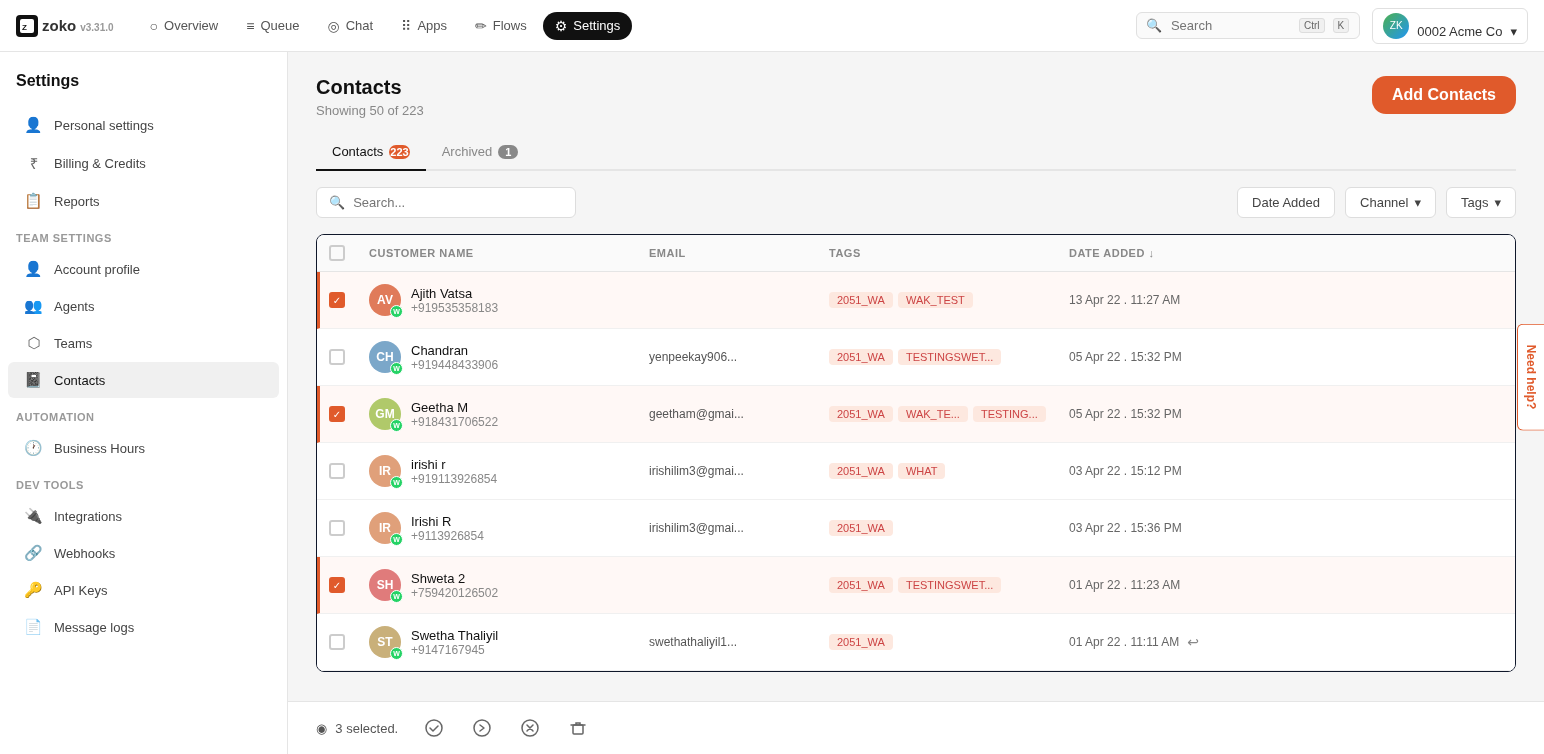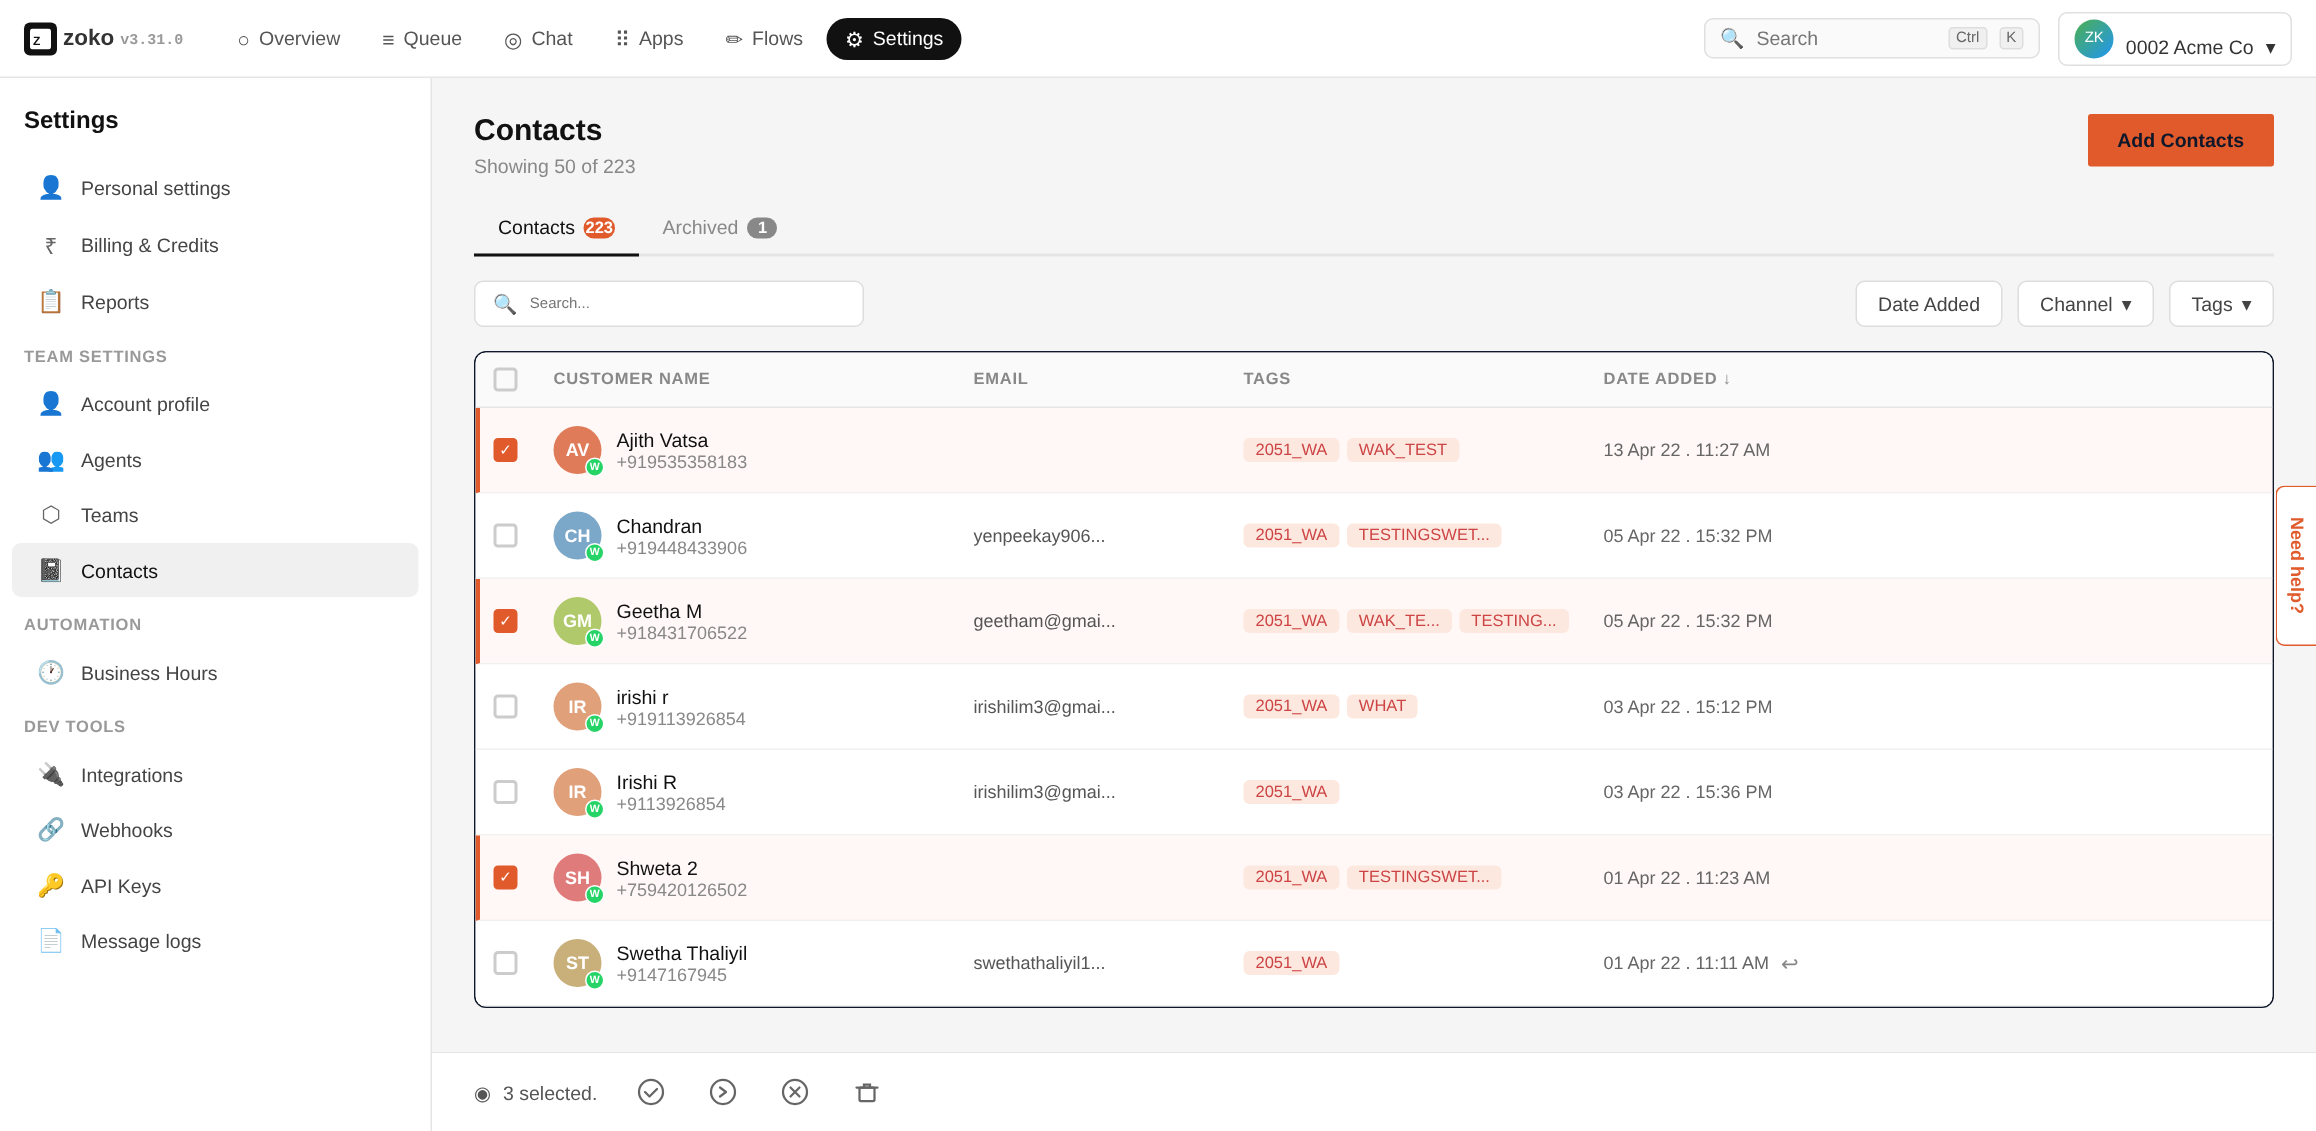--- a/index.html
+++ b/index.html
@@ -7,21 +7,21 @@
 
     
     .topnav {
       display: flex; align-items: center; background: #fff;
       height: 52px; border-bottom: 1px solid #e5e5e5; padding: 0 16px;
       position: fixed; top: 0; left: 0; right: 0; z-index: 100;
     }
     .topnav-logo { display: flex; align-items: center; gap: 4px; font-weight: 700; font-size: 15px; margin-right: 24px; }
     .topnav-logo-icon { width: 22px; height: 22px; background: #111; border-radius: 4px; display: flex; align-items: center; justify-content: center; }
     .topnav-logo-icon svg { width: 14px; height: 14px; fill: white; }
-    .topnav-version { font-size: 10px; color: #999; align-self: flex-end; margin-bottom: 4px; font-family: Liberation Mono, monospace; }
+    .topnav-version { font-size: 10px; color: #999; align-self: flex-end; margin-bottom: 4px; }
     .topnav-items { display: flex; align-items: center; gap: 4px; flex: 1; }
     .topnav-item { display: flex; align-items: center; gap: 6px; padding: 6px 12px; border-radius: 6px; cursor: pointer; color: #555; font-size: 13px; text-decoration: none; }
     .topnav-item.active { background: #111; color: #fff; border-radius: 20px; }
     .topnav-item .nav-icon { font-size: 14px; }
     .topnav-right { display: flex; align-items: center; gap: 12px; }
     .search-box { display: flex; align-items: center; gap: 8px; border: 1px solid #e0e0e0; border-radius: 6px; padding: 5px 10px; background: #fafafa; }
     .search-box input { border: none; background: transparent; outline: none; font-size: 13px; color: #555; width: 120px; }
     .kbd { background: #f0f0f0; border: 1px solid #ddd; border-radius: 3px; padding: 1px 4px; font-size: 10px; color: #666; }
     .workspace-btn { display: flex; align-items: flex-end; gap: 8px; padding: 4px 10px; border: 1px solid #e0e0e0; border-radius: 6px; cursor: pointer; background: #fff; }
     .workspace-avatar { width: 26px; height: 26px; border-radius: 50%; background: linear-gradient(135deg, #4caf50, #2196f3); display: flex; align-items: center; justify-content: center; font-size: 10px; color: white; }
@@ -38,33 +38,33 @@
     .sidebar-item .s-icon { font-size: 15px; color: #666; width: 20px; text-align: center; }
     .sidebar-item .s-label { font-size: 13px; }
 
     
     .main { flex: 1; padding: 24px 28px; overflow-y: auto; background: #f5f5f5; }
 
     
     .page-header { display: flex; align-items: flex-start; justify-content: space-between; margin-bottom: 16px; }
     .page-title { font-size: 20px; font-weight: 600; color: #111; }
     .page-subtitle { font-size: 13px; color: #888; margin-top: 4px; }
-    .add-btn { background: #e05a2b; color: #0f172a; border: none; border-radius: 2px; padding: 10px 20px; font-size: 13px; font-weight: 600; cursor: pointer; }
+    .add-btn { background: #e05a2b; color: #ffffff; border: none; border-radius: 14px; padding: 10px 20px; font-size: 16px; font-weight: 600; cursor: pointer; }
 
     
     .tabs { display: flex; gap: 0; border-bottom: 2px solid #e5e5e5; margin-bottom: 16px; }
     .tab { padding: 10px 16px; cursor: pointer; color: #888; font-size: 13px; border-bottom: 2px solid transparent; margin-bottom: -2px; display: flex; align-items: center; gap: 6px; }
     .tab.active { color: #111; border-bottom-color: #111; font-weight: 500; }
     .tab-badge { background: #e05a2b; color: white; border-radius: 10px; padding: 1px 1px; font-size: 11px; font-weight: 700; }
     .tab-badge-gray { background: #888; color: white; border-radius: 10px; padding: 1px 7px; font-size: 11px; font-weight: 600; }
 
     
     .filters { display: flex; gap: 10px; margin-bottom: 16px; align-items: center; }
     .search-filter { display: flex; align-items: center; gap: 8px; border: 1px solid #ddd; border-radius: 6px; padding: 7px 12px; background: #fff; flex: 0 0 260px; }
-    .search-filter input { border: none; background: transparent; outline: none; font-size: 10px; color: #555; width: 200px; }
+    .search-filter input { border: none; background: transparent; outline: none; font-size: 13px; color: #555; width: 200px; }
     .filter-spacer { flex: 1; }
     .filter-btn { display: flex; align-items: center; gap: 6px; border: 1px solid #ddd; border-radius: 6px; padding: 7px 14px; background: #fff; cursor: pointer; font-size: 13px; color: #444; }
 
     
     .contacts-table { background: #fff; border-radius: 8px; border: 1px solid #0f172a; overflow: hidden; }
     .table-header { display: grid; grid-template-columns: 40px 280px 180px 240px 200px; padding: 10px 12px; border-bottom: 1px solid #e5e5e5; background: #fafafa; }
     .th { font-size: 11px; font-weight: 600; color: #888; text-transform: uppercase; letter-spacing: 0.5px; display: flex; align-items: center; gap: 4px; }
     .table-row { display: grid; grid-template-columns: 40px 280px 180px 240px 200px; padding: 12px 12px; border-bottom: 1px solid #f0f0f0; align-items: center; background: #fff; }
     .table-row.selected { background: #fff8f6; border-left: 3px solid #e05a2b; }
     .table-row.selected { padding-left: 9px; }

